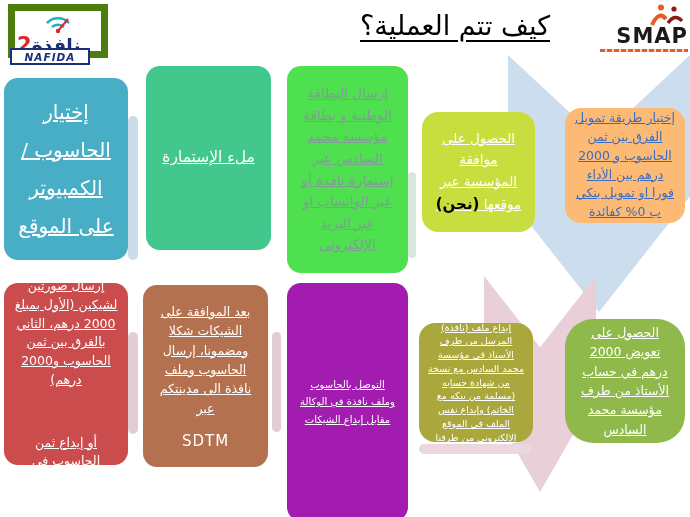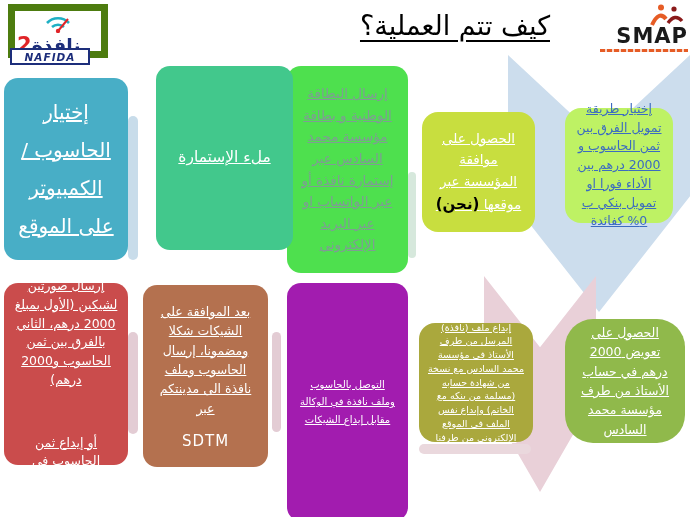--- a/index.html
+++ b/index.html
@@ -22,28 +22,28 @@
   .title{position:absolute;z-index:3;left:290px;top:10px;width:330px;
          direction:rtl;text-align:center;font-size:27px;color:#000;
          text-decoration:underline;text-underline-offset:5px;}
 
   
   .box{position:absolute;z-index:2;border-radius:14px;direction:rtl;text-align:center;
        display:flex;flex-direction:column;justify-content:center;align-items:center;
        box-sizing:border-box;padding:8px 7px;color:#fff;}
   .box p{margin:3px;text-decoration:underline;}
   
-  .b-top1{left:565px;top:108px;width:108px;height:115px;background:#bef264;
+  .b-top1{left:565px;top:108px;width:120px;height:115px;background:#fdba74;
           color:#3c6cc0;font-size:12.5px;line-height:1.5;border-radius:16px;}
   .b-top2{left:422px;top:112px;width:113px;height:120px;background:#c8de3f;
           font-size:13.5px;line-height:1.6;border-radius:16px;}
   .b-top2 .hl{color:#000;font-weight:bold;font-size:15px;}
   .b-top3{left:287px;top:66px;width:121px;height:207px;background:#4ee04e;
           color:#7f9d94;font-size:13.5px;line-height:1.6;}
-  .b-top4{left:156px;top:66px;width:137px;height:184px;background:#42c88c;
+  .b-top4{left:146px;top:66px;width:125px;height:184px;background:#42c88c;
           font-size:15.5px;line-height:1.9;}
   .b-top5{left:4px;top:78px;width:124px;height:182px;background:#48aec6;
           font-size:20px;line-height:1.9;}
   
   .b-bot1{left:565px;top:319px;width:120px;height:124px;background:#90b94b;
           font-size:12.5px;line-height:1.55;border-radius:28px;}
   .b-bot2{left:419px;top:323px;width:114px;height:119px;background:#aaa83d;
           font-size:9.5px;line-height:1.45;border-radius:16px;padding:22px 5px;}
   .b-bot3{left:287px;top:283px;width:121px;height:238px;background:#a21caf;
           font-size:10px;line-height:1.75;}

